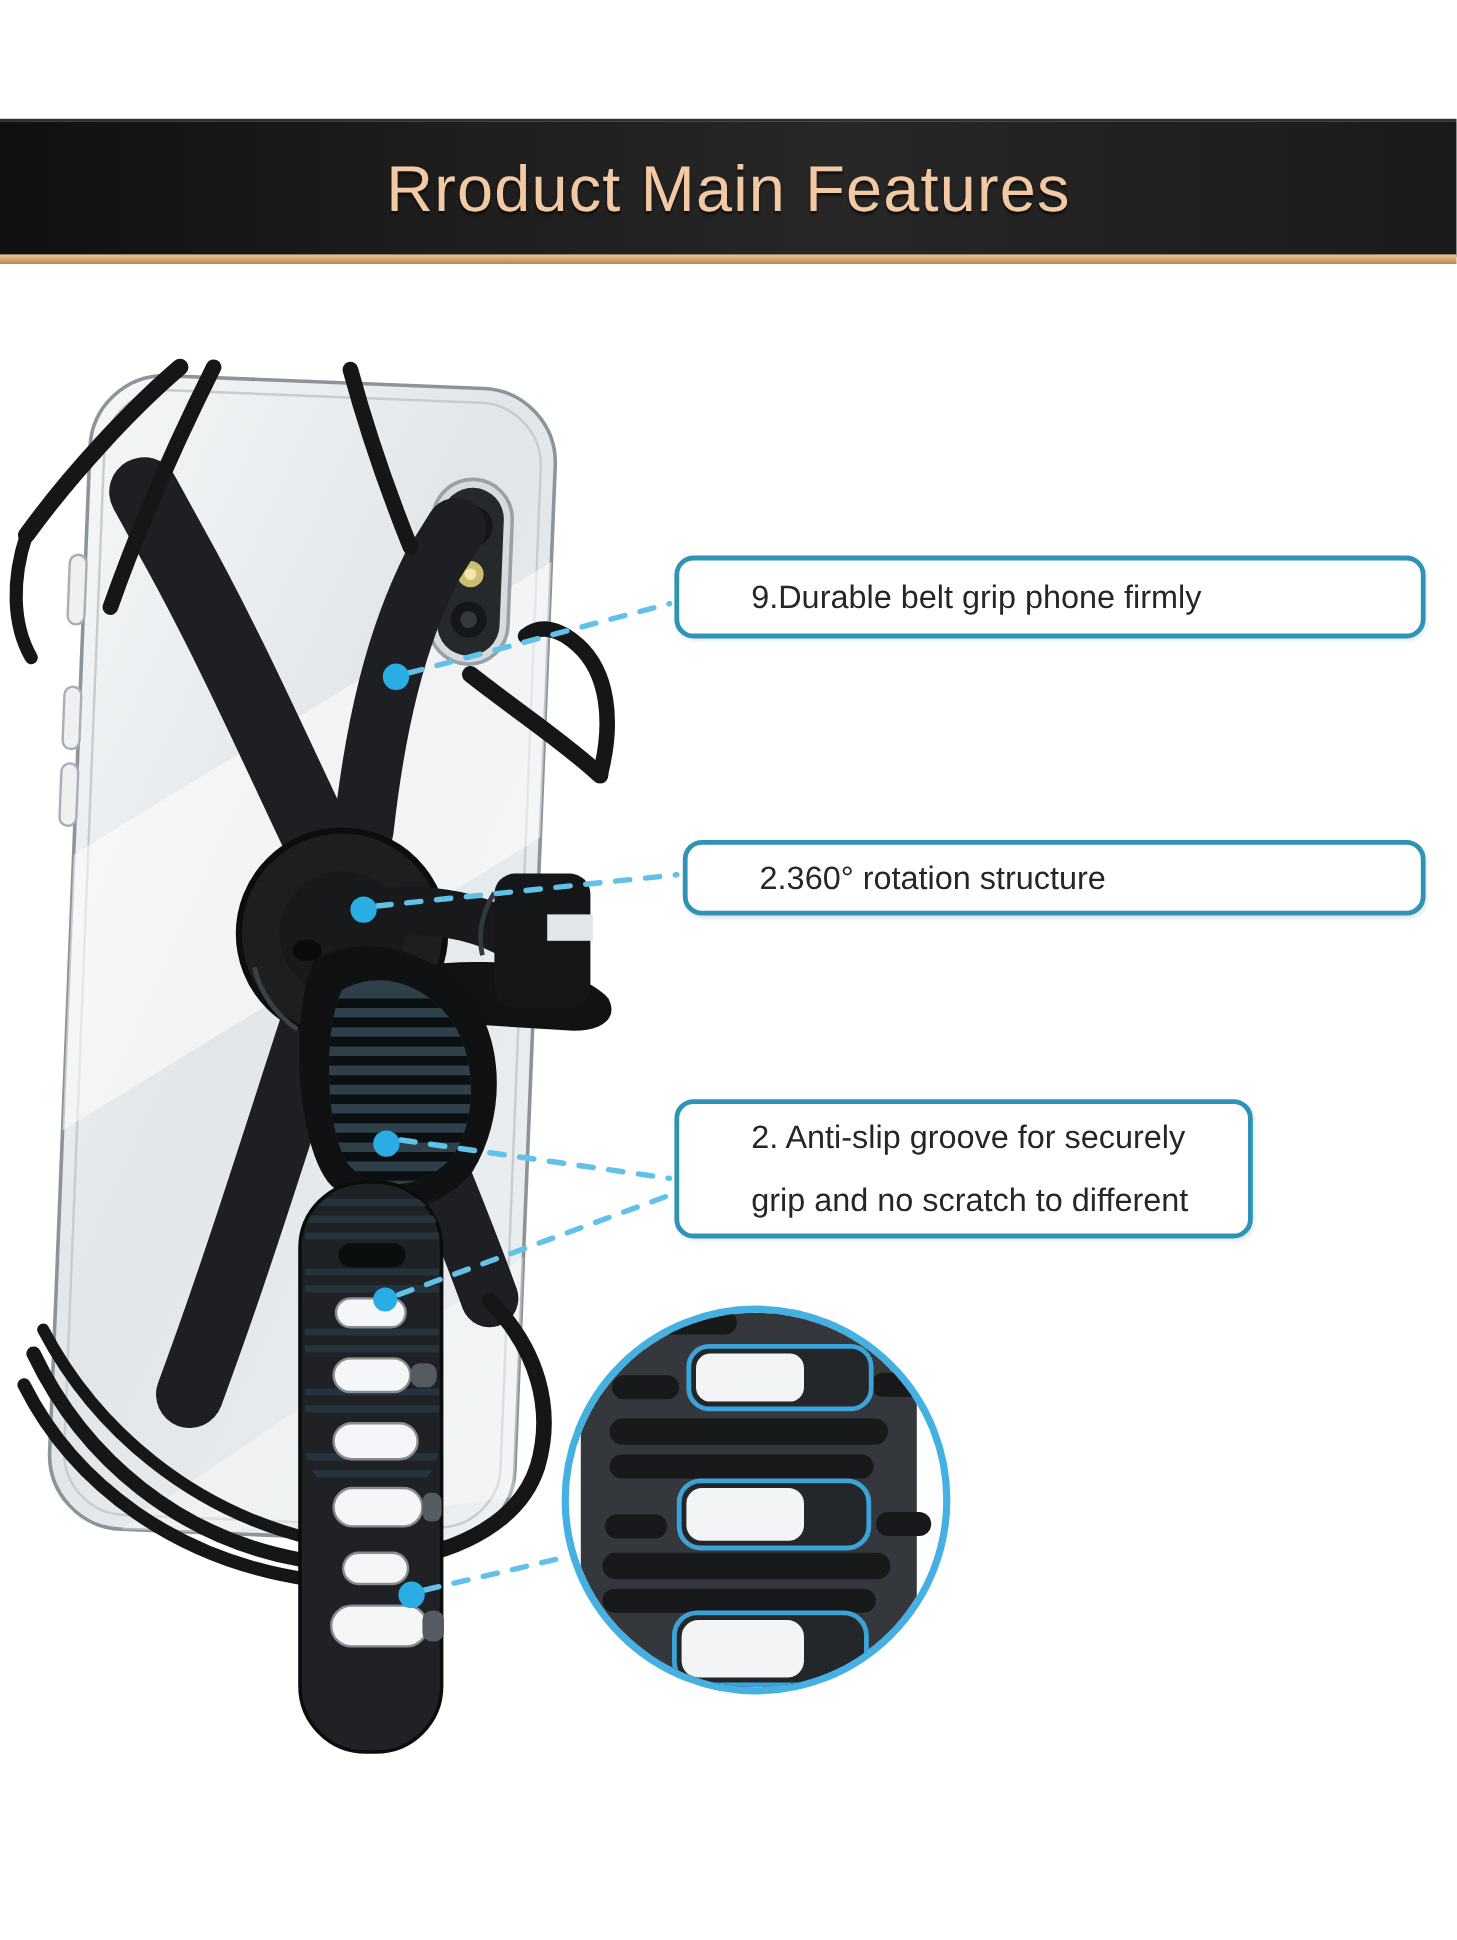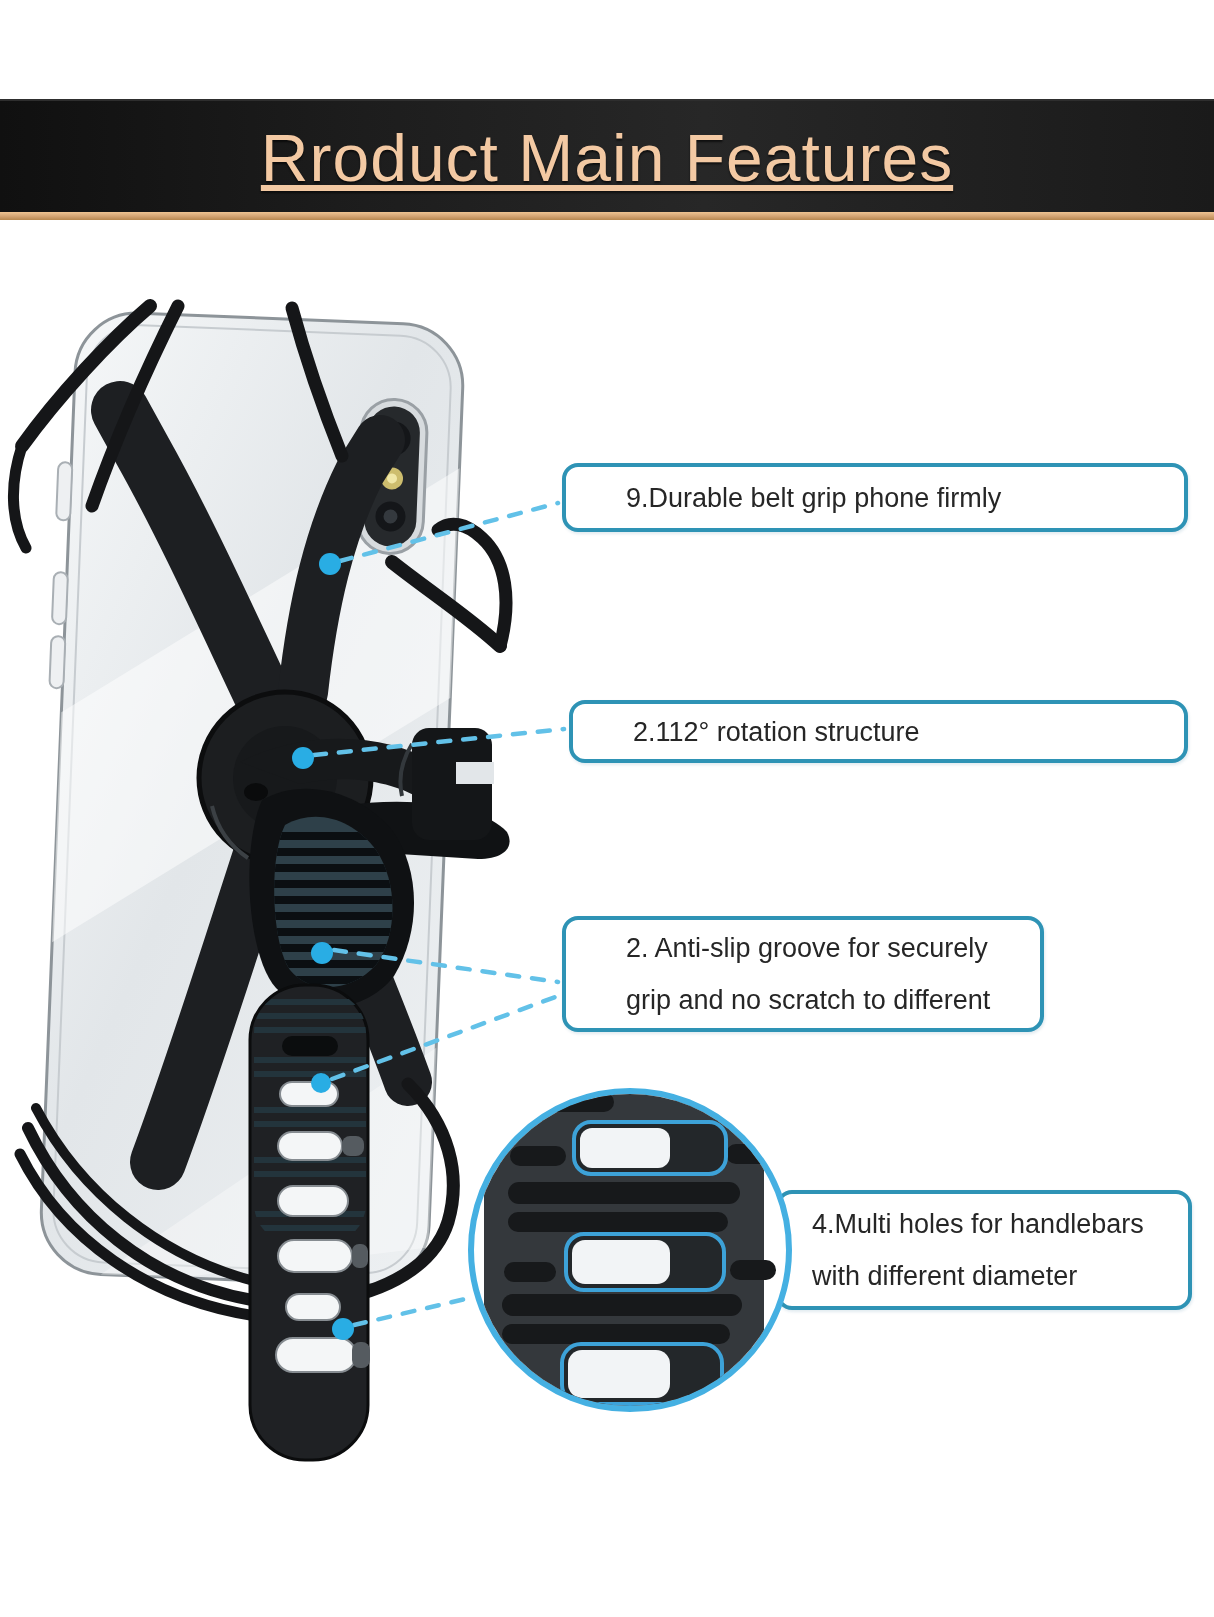--- a/index.html
+++ b/index.html
@@ -17,22 +17,22 @@
     position:relative;width:1214px;height:1617px;background:#ffffff;overflow:hidden;
     font-family:"Liberation Sans","DejaVu Sans",sans-serif;
   }
   .banner{
     position:absolute;left:0;top:99px;width:1214px;height:113px;
     background:linear-gradient(90deg,#101010 0%,#1d1d1d 30%,#272727 58%,#1a1a1a 100%);
     border-top:2px solid #2e2e2e;
     display:flex;align-items:center;justify-content:center;z-index:10;
   }
   .banner-title{
-    color:var(--banner-text);font-size:66px;letter-spacing:1px;
-    text-shadow:0 2px 2px rgba(0,0,0,0.6);white-space:nowrap;text-decoration:underline;
+    color:var(--banner-text);font-size:54px;letter-spacing:1px;
+    text-shadow:0 2px 2px rgba(0,0,0,0.6);white-space:nowrap;
   }
   .banner-accent{
     position:absolute;left:0;top:212px;width:1214px;height:8px;z-index:10;
     background:linear-gradient(180deg,#eec392 0%,#d2a271 55%,#b8884f 100%);
   }
   .art{position:absolute;left:0;top:0;width:1214px;height:1617px;z-index:20;}
   .callout{
     position:absolute;z-index:30;background:#ffffff;
     border:4px solid var(--callout-border);border-radius:16px;
     box-shadow:1px 2px 3px rgba(20,90,130,0.12);
@@ -175,29 +175,25 @@
       <rect x="286" y="1294" width="54" height="26" rx="13" fill="#f4f6f7" stroke="#868c91" stroke-width="2"></rect>
       <rect x="276" y="1338" width="80" height="34" rx="17" fill="#f4f6f7" stroke="#868c91" stroke-width="2"></rect>
       <rect x="352" y="1342" width="18" height="26" rx="8" fill="#555b60"></rect>
     </g>
   </svg>
 
   <div class="callout callout-1">
     <div class="callout-line">9.Durable belt grip phone firmly</div>
   </div>
   <div class="callout callout-2">
-    <div class="callout-line">2.112° rotation structure</div>
+    <div class="callout-line">2.360° rotation structure</div>
   </div>
   <div class="callout callout-3">
     <div class="callout-line">2. Anti-slip groove for securely</div>
     <div class="callout-line">grip and no scratch to different</div>
-  </div>
-  <div class="callout callout-4">
-    <div class="callout-line">4.Multi holes for handlebars</div>
-    <div class="callout-line">with different diameter</div>
   </div>
 
   <div class="magnifier">
     <svg width="312" height="312" viewBox="0 0 312 312" aria-hidden="true">
       <rect x="10" y="-30" width="280" height="380" rx="42" fill="#34383c"></rect>
 
       <g fill="#17191b">
         <rect x="40" y="-2" width="100" height="20" rx="10"></rect>
         <rect x="250" y="-2" width="52" height="20" rx="10"></rect>
         <rect x="36" y="52" width="56" height="20" rx="10"></rect>

